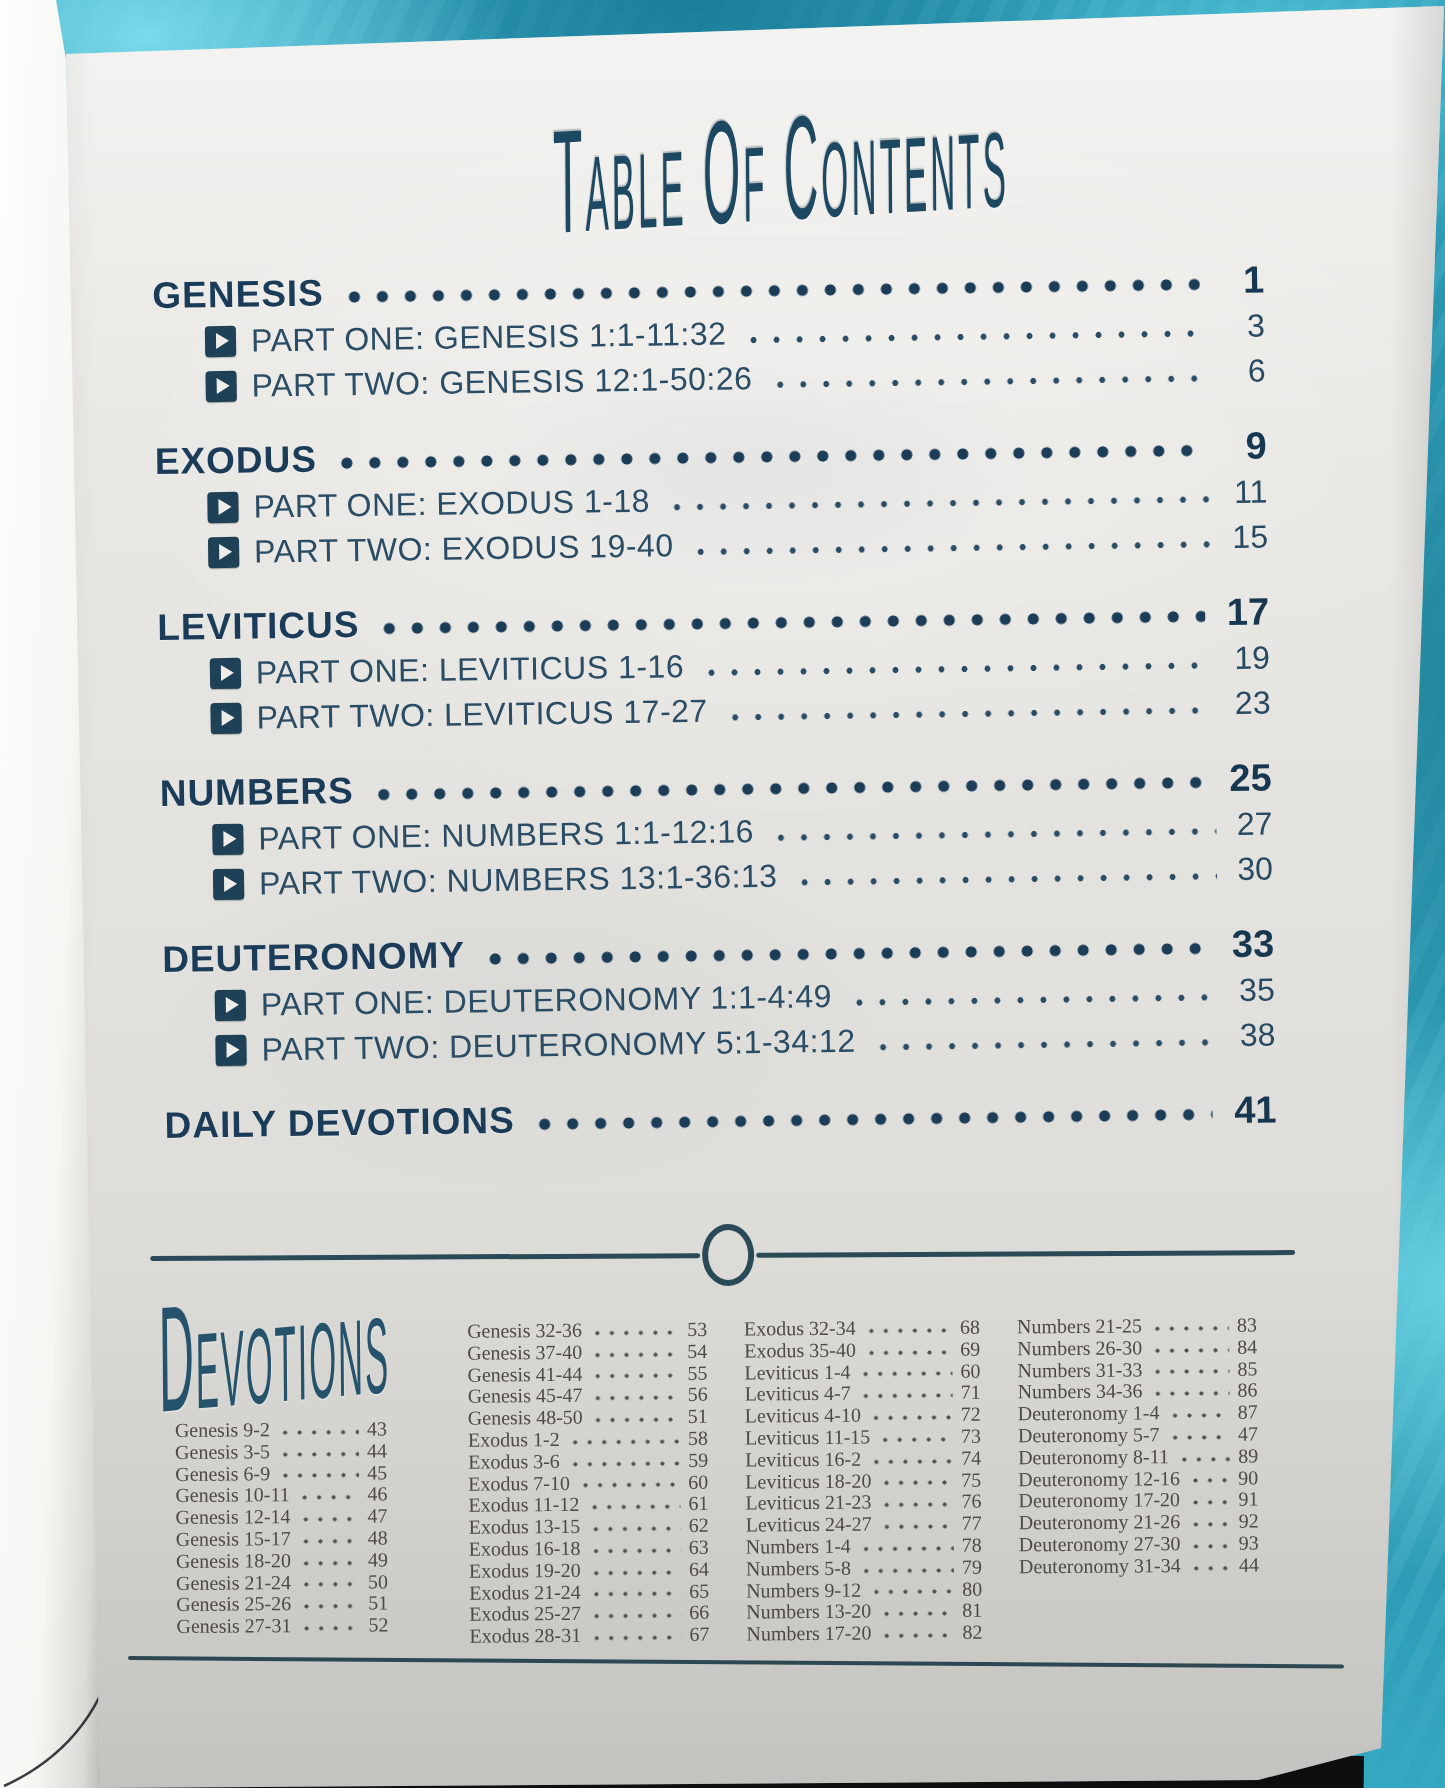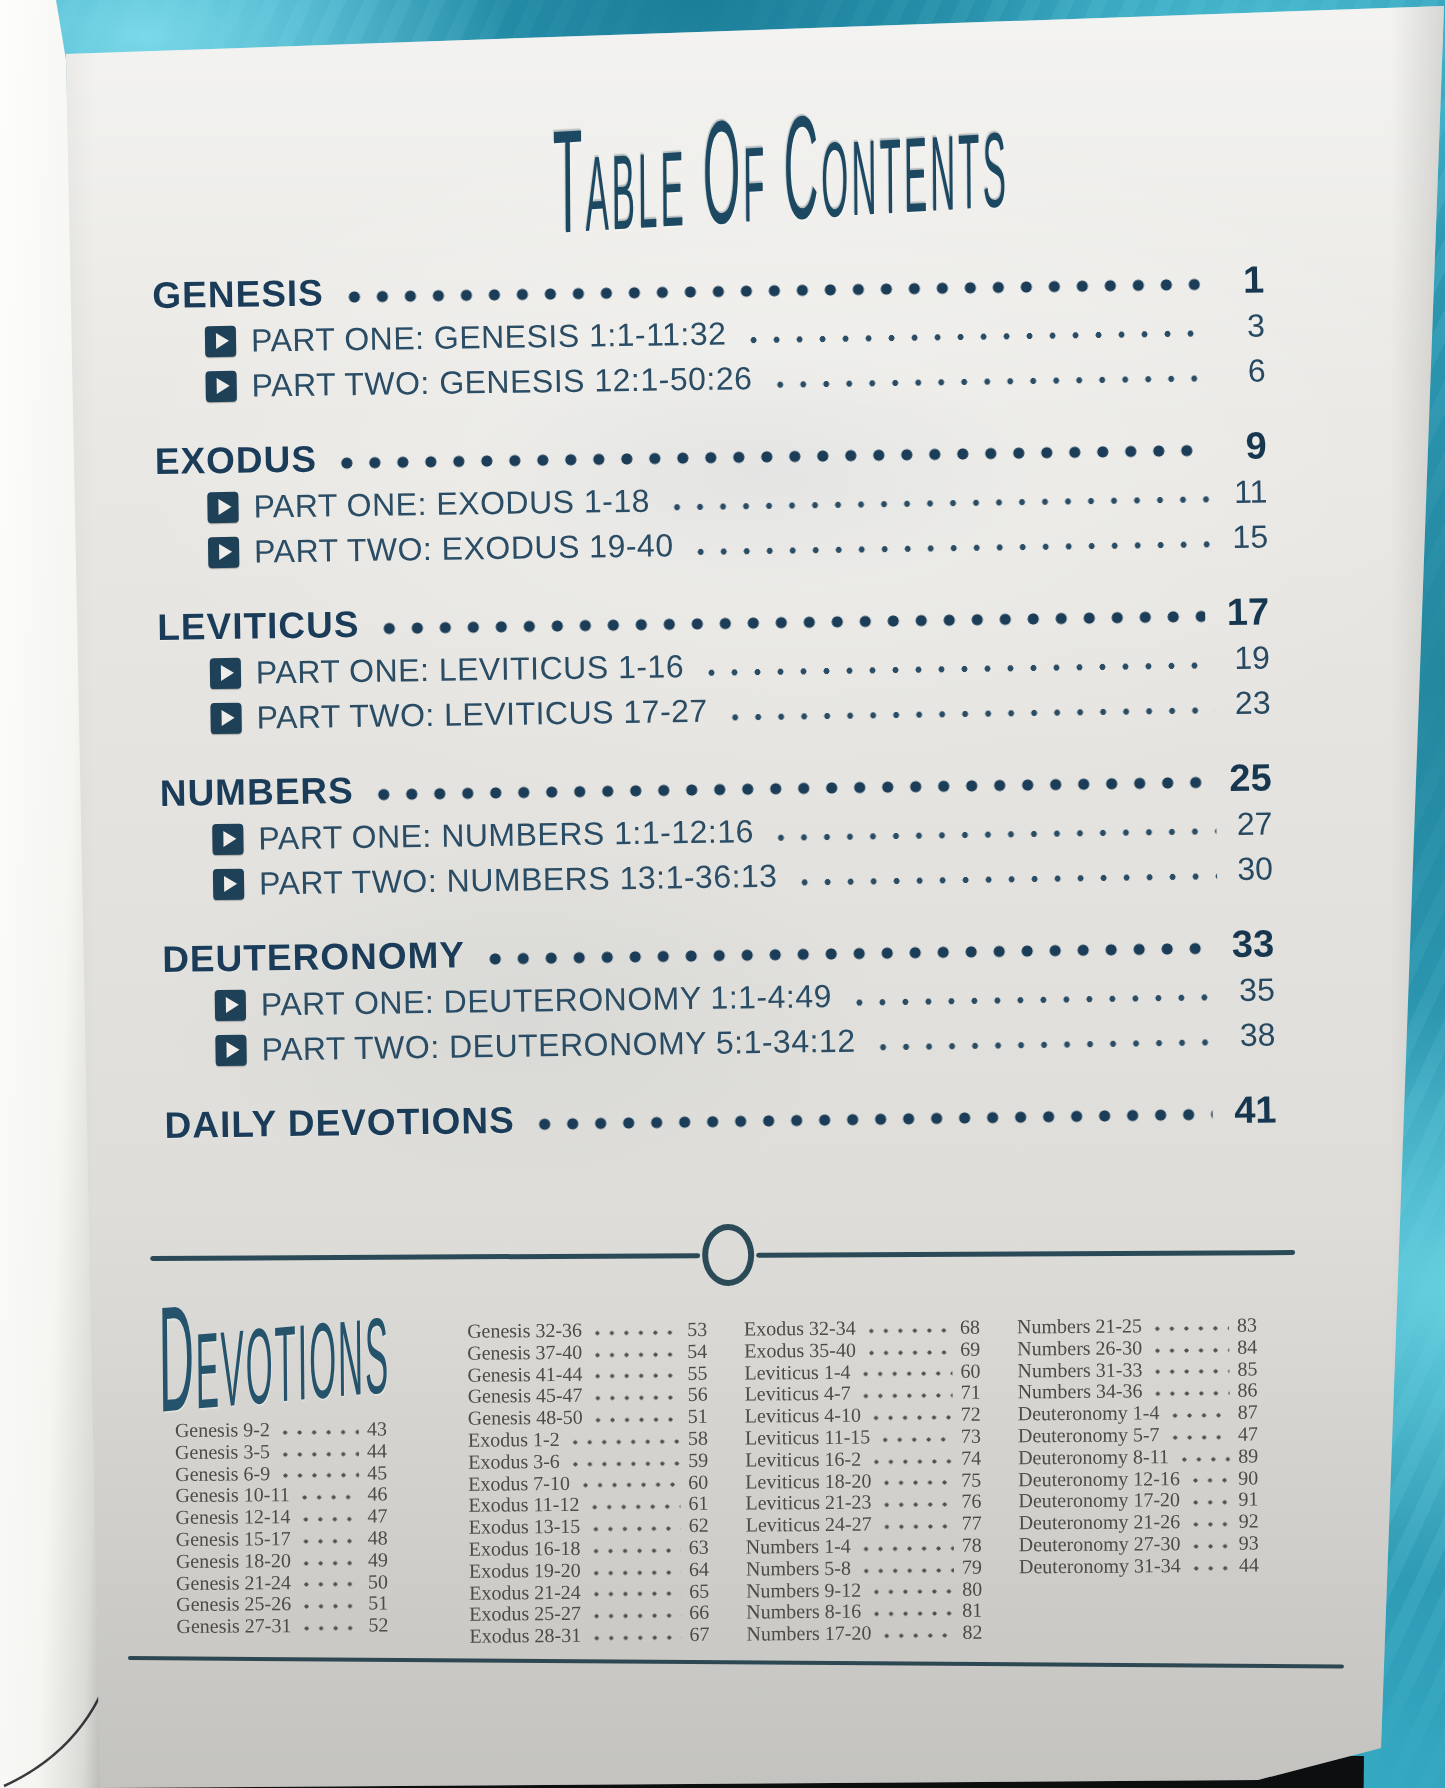--- a/index.html
+++ b/index.html
@@ -505,21 +505,21 @@
     <span class="pg">79</span>
   </div>
 
   <div class="dev-row">
     <span class="t">Numbers 9-12</span>
     <span class="dots dev-dots"></span>
     <span class="pg">80</span>
   </div>
 
   <div class="dev-row">
-    <span class="t">Numbers 8-16</span>
+    <span class="t">Numbers 13-20</span>
     <span class="dots dev-dots"></span>
     <span class="pg">81</span>
   </div>
 
   <div class="dev-row">
     <span class="t">Numbers 17-20</span>
     <span class="dots dev-dots"></span>
     <span class="pg">82</span>
   </div>
 </div>

